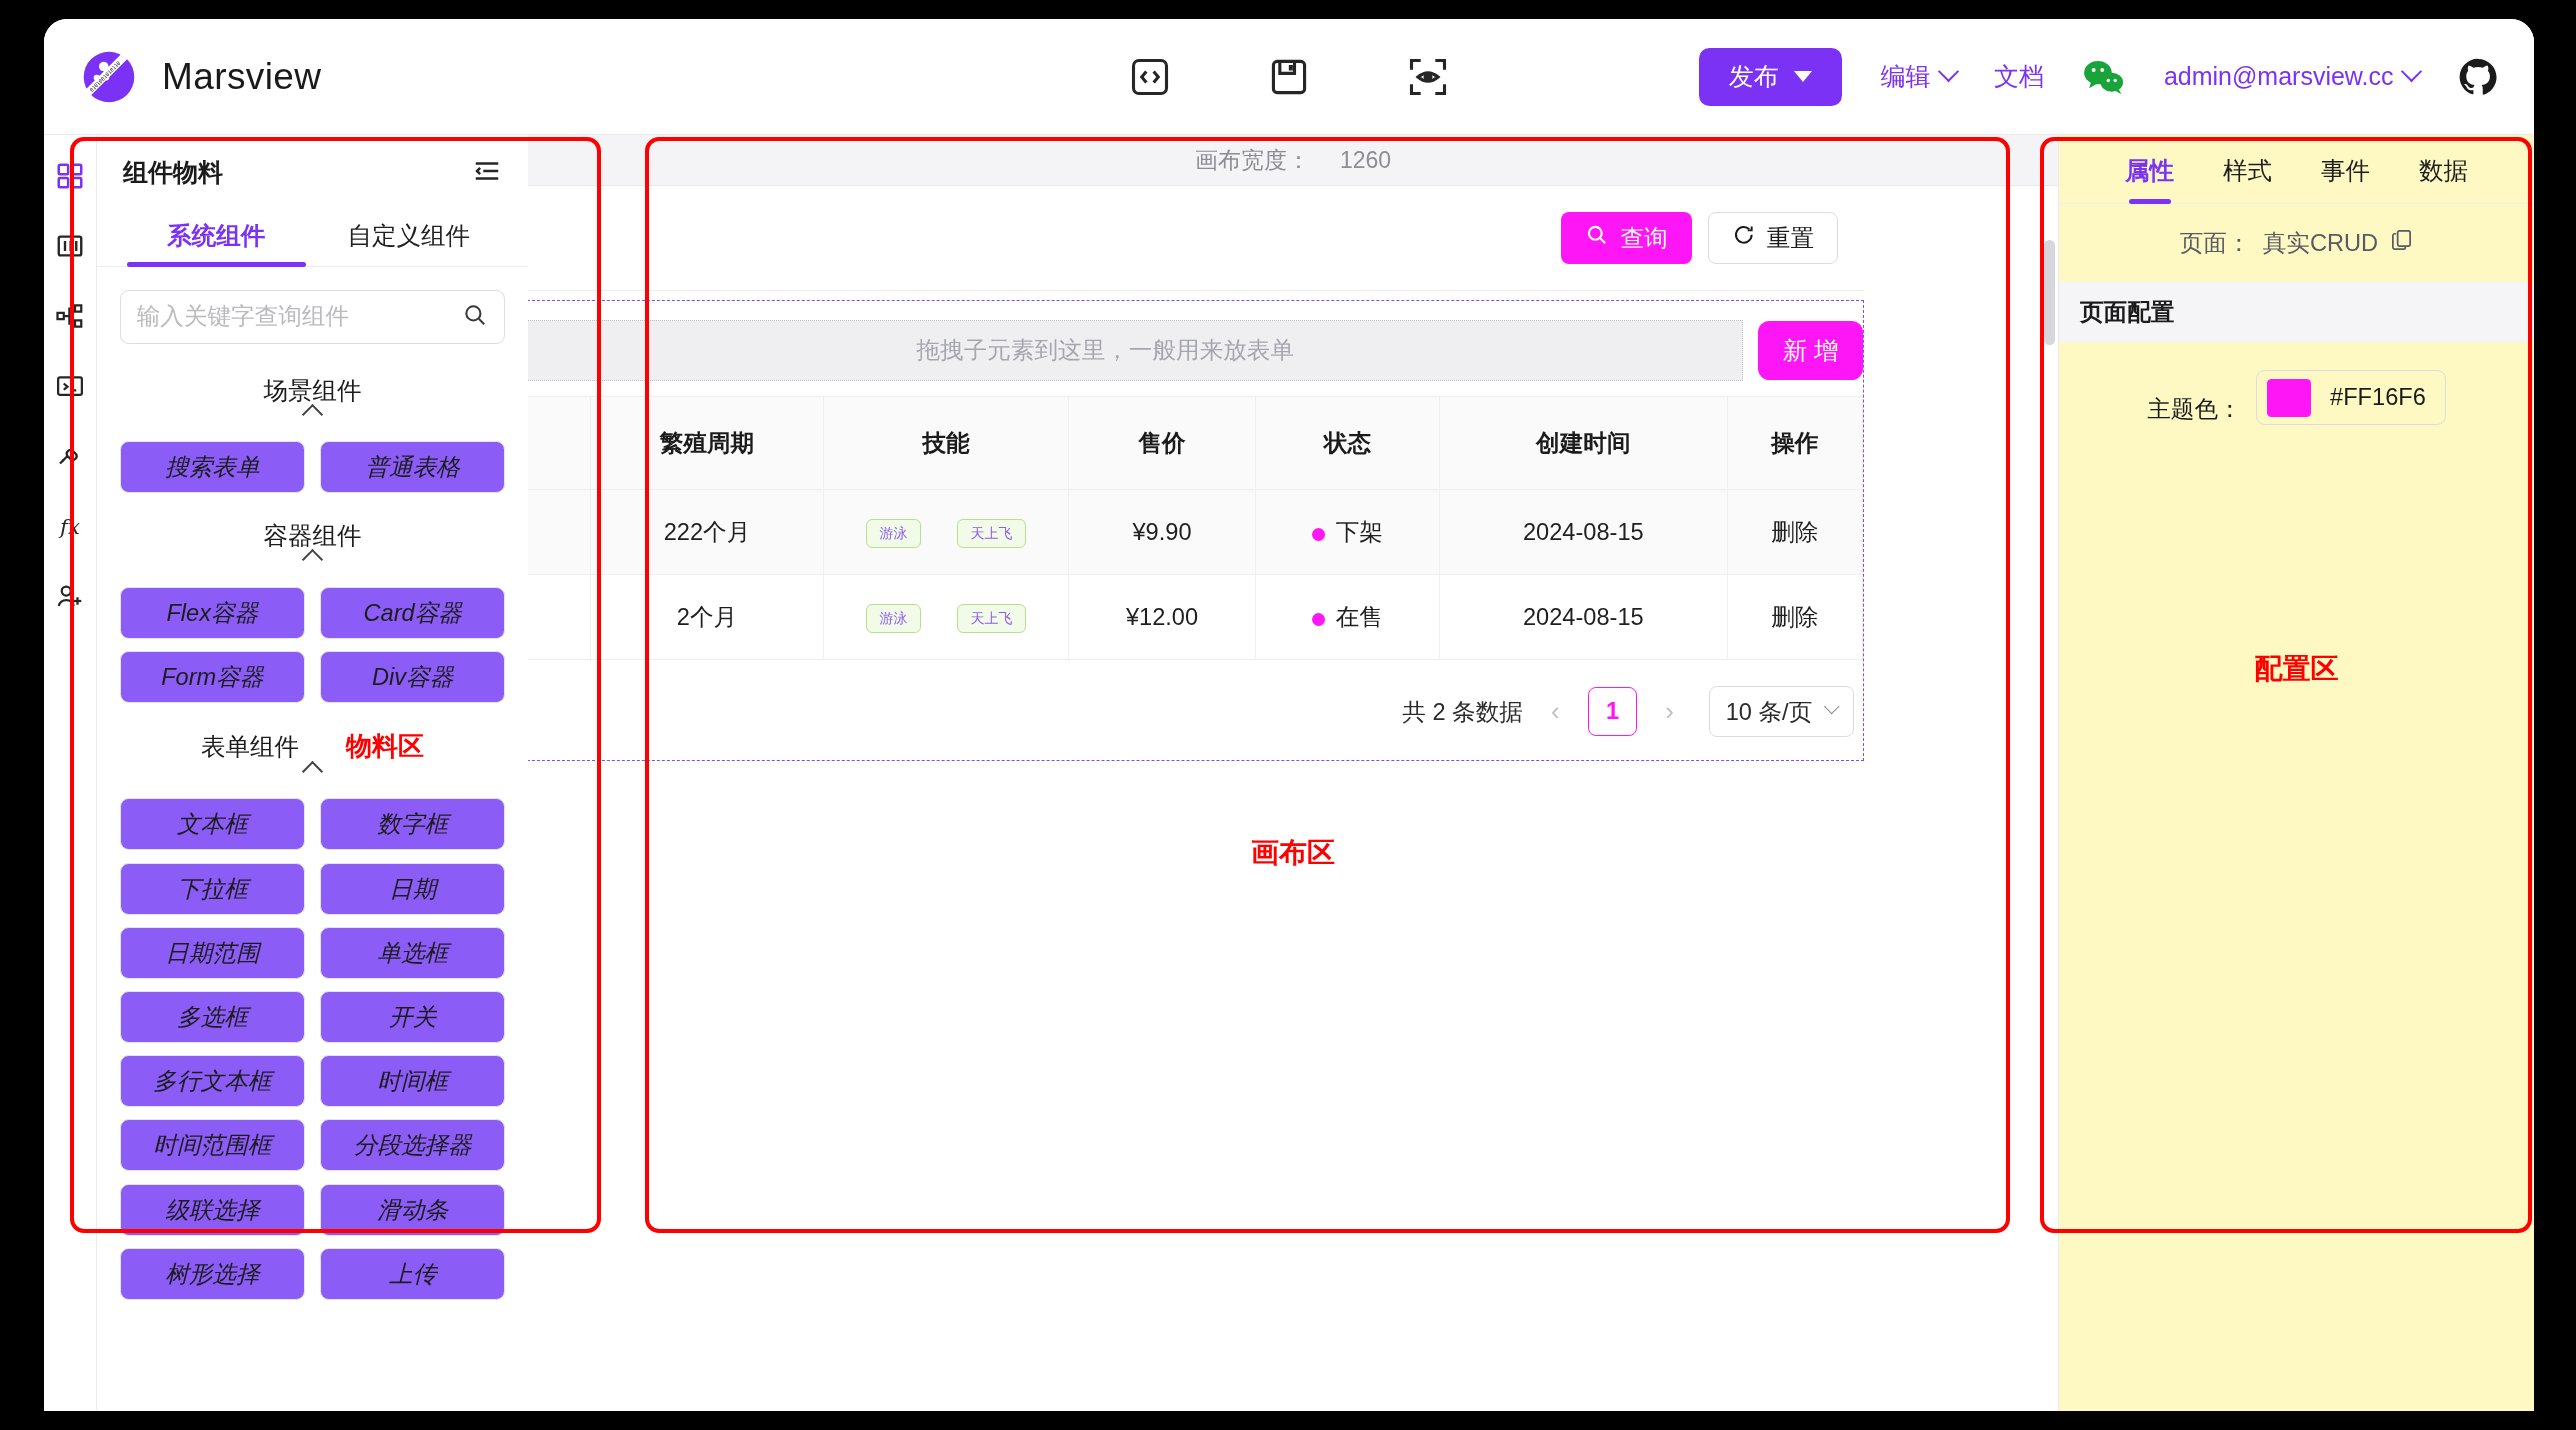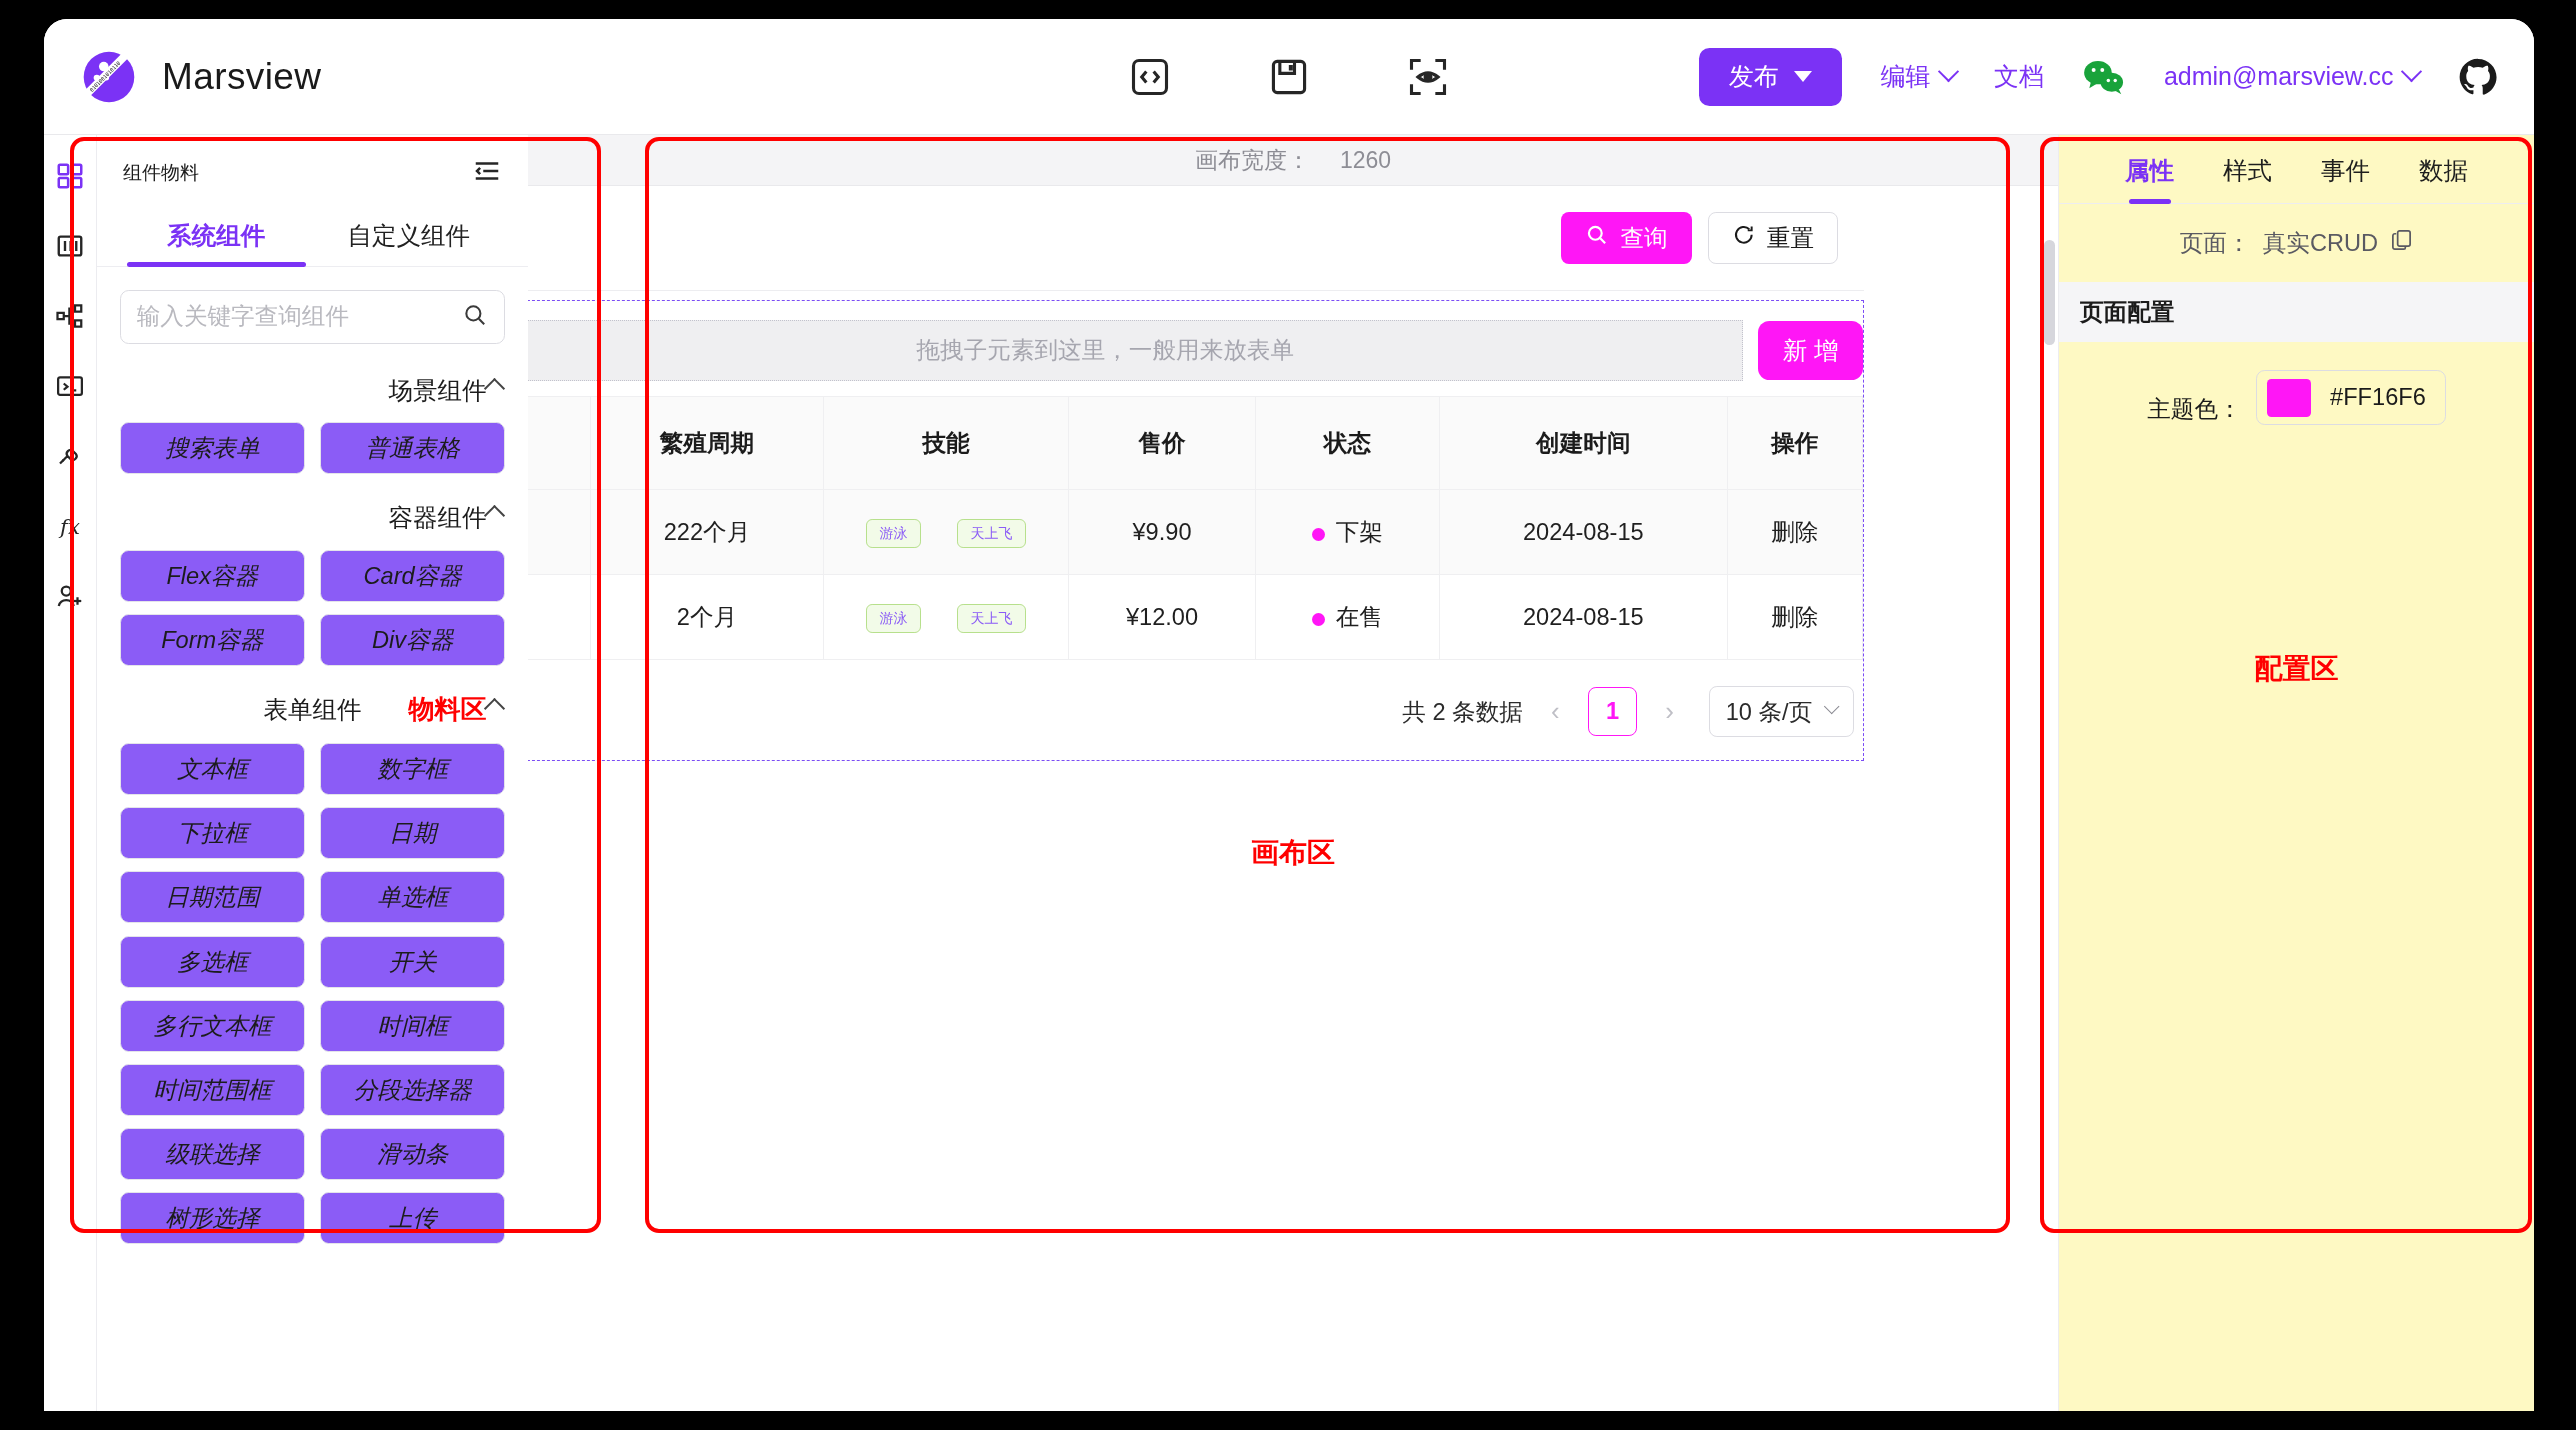--- a/index.html
+++ b/index.html
@@ -66,41 +66,41 @@
 
   
   .material {
     width: 432px; flex: 0 0 432px;
     border-left: 0.9px solid #ececf0;
     background: #fff;
     display: flex; flex-direction: column;
     overflow: hidden;
   }
   .mat-head { display: flex; align-items: center; justify-content: space-between; padding: 21px 26px 15.7px 26px; }
-  .mat-title { font-size: 19px; font-weight: normal; color: #1b1b1b; }
+  .mat-title { font-size: 25px; font-weight: bold; color: #1b1b1b; }
   .mat-tabs { display: flex; padding: 0 23px; border-bottom: 0.9px solid #ededf1; }
   .mat-tab { flex: 1; text-align: center; font-size: 24.5px; padding: 14px 0 14px 0; color: #222; cursor: pointer; position: relative; }
   .mat-tab.active { color: #7b32f5; font-weight: bold; }
   .mat-tab.active::after {
     content: ""; position: absolute; left: 7px; right: 7px; bottom: -0.9px;
     height: 4.4px; background: #7b32f5; border-radius: 2.6px;
   }
   .mat-search {
     margin: 23px 23px 7px 23px; height: 54px;
     border: 0.9px solid #dcdce2; border-radius: 8.7px;
     display: flex; align-items: center; padding: 0 15.7px; gap: 7px;
   }
   .mat-search input {
     border: none; outline: none; flex: 1; font-size: 23.6px; color: #444;
     font-family: inherit; background: transparent;
   }
   .mat-search input::placeholder { color: #b9b9bf; }
 
   .mat-scroll { flex: 1; overflow: hidden; padding: 0 23px 0 23px; }
-  .grp-head { display: flex; align-items: center; justify-content: flex-end; padding: 23px 3.5px 10.5px 3.5px; }
+  .grp-head { display: flex; align-items: center; justify-content: space-between; padding: 23px 3.5px 10.5px 3.5px; flex-direction: column; }
   .grp-head-left { display: flex; align-items: baseline; gap: 47px; }
   .grp-title { font-size: 24.5px; color: #1c1c1c; }
   .grp-note { font-size: 26px; color: #ff0000; font-weight: bold; }
   .chev-up { width: 15px; height: 15px; border-left: 2.6px solid #444; border-top: 2.6px solid #444; transform: rotate(45deg); margin-bottom: 3.5px; }
   .chip-grid { display: grid; grid-template-columns: 1fr 1fr; gap: 12.2px 15.7px; padding: 5.2px 0 3.5px 0; }
   .chip {
     height: 52px; border: 0.9px solid #e4e4ea; border-radius: 8.7px;
     display: flex; align-items: center; justify-content: center;
     font-size: 23.6px; color: #1c1c1c; background: #8b5cf6; cursor: grab; font-style: italic;
   }

